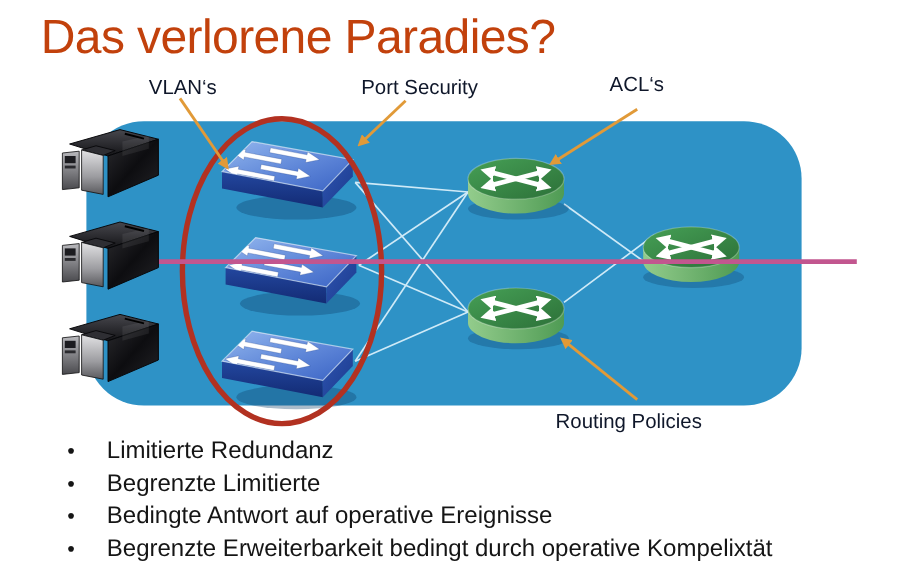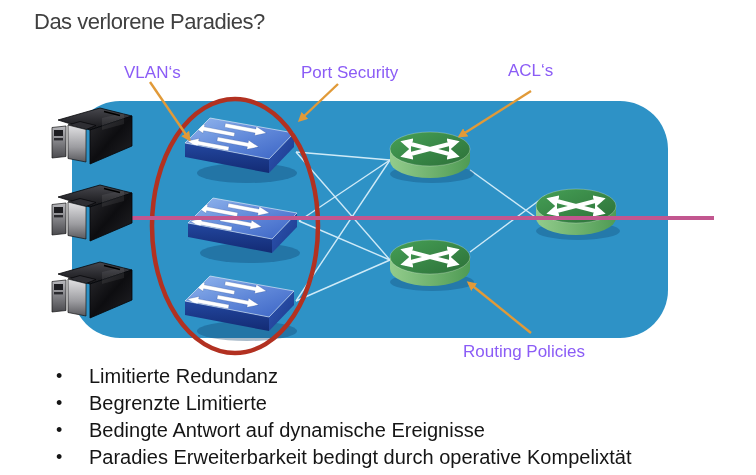--- a/index.html
+++ b/index.html
@@ -6,24 +6,24 @@
   body{
     width:756px;height:475px;position:relative;overflow:hidden;
     background:#ffffff;
     font-family:"Liberation Sans", sans-serif;
     color:#161616;
   }
   .stage{position:absolute;inset:0;}
   svg.diagram{position:absolute;left:0;top:0;}
   .slide-title{
     position:absolute;left:34px;top:9px;
-    font-size:22px;letter-spacing:-.5px;color:#404040;white-space:nowrap;
+    font-size:40px;letter-spacing:-.5px;color:#c2410c;white-space:nowrap;
   }
   .diag-label{
-    position:absolute;font-size:17px;color:#8b5cf6;white-space:nowrap;z-index:5;
+    position:absolute;font-size:17px;color:#0f172a;white-space:nowrap;z-index:5;
   }
   .lbl-vlans{left:124px;top:63px;}
   .lbl-portsec{left:289px;top:63px;margin-left:12px;}
   .lbl-acls{left:508px;top:61px;text-align:right;}
   .lbl-routing{left:463px;top:342px;}
   .bullet-row{
     position:absolute;left:56px;display:flex;align-items:flex-start;z-index:5;
     font-size:20px;color:#151515;white-space:nowrap;
   }
   .bullet-row .dot{width:33px;font-size:18px;line-height:24px;}
@@ -172,20 +172,20 @@
   <div class="bullet-row b0">
     <span class="dot">•</span>
     <span class="txt">Limitierte Redundanz</span>
   </div>
   <div class="bullet-row b1">
     <span class="dot">•</span>
     <span class="txt">Begrenzte Limitierte</span>
   </div>
   <div class="bullet-row b2">
     <span class="dot">•</span>
-    <span class="txt">Bedingte Antwort auf dynamische Ereignisse</span>
+    <span class="txt">Bedingte Antwort auf operative Ereignisse</span>
   </div>
   <div class="bullet-row b3">
     <span class="dot">•</span>
-    <span class="txt">Paradies Erweiterbarkeit bedingt durch operative Kompelixtät</span>
+    <span class="txt">Begrenzte Erweiterbarkeit bedingt durch operative Kompelixtät</span>
   </div>
 
 </div>
 
 </body></html>

